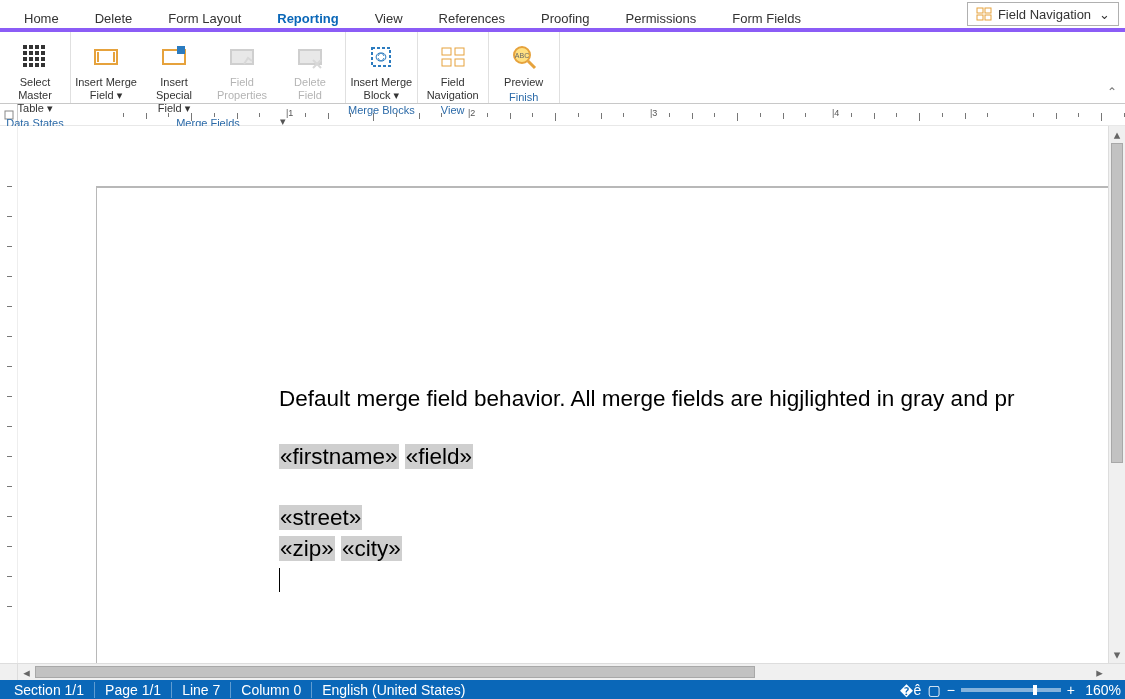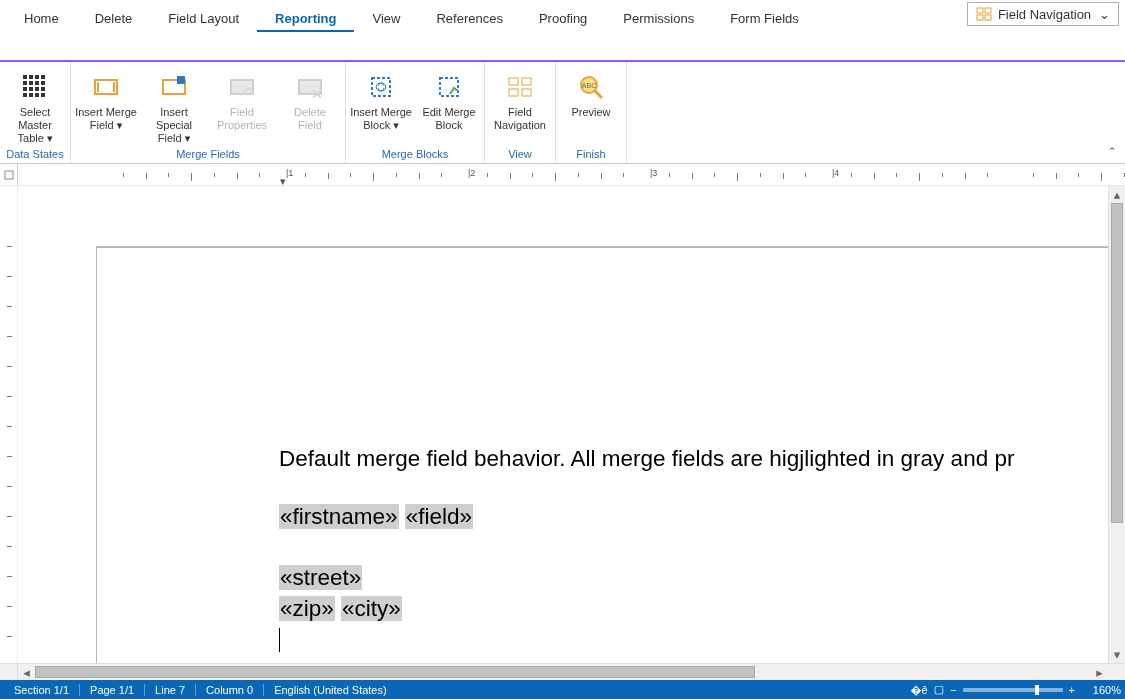--- a/index.html
+++ b/index.html
@@ -9,21 +9,21 @@
   
   .menubar { display: flex; align-items: center; height: 28px; background: #fff; padding: 0 6px; }
   .menu-tabs { display: flex; gap: 0; flex: 1; }
   .menu-tab { padding: 4px 18px; cursor: pointer; color: #333; margin-top: 11px; }
   .menu-tab.active { color: #0a67b8; border-bottom: 2px solid #0a67b8; font-weight: 600; }
   .field-nav-btn { display: flex; align-items: center; gap: 6px; border: 1px solid #b0b0b0; padding: 3px 8px; cursor: pointer; }
   .field-nav-btn svg { width: 16px; height: 16px; }
   .field-nav-btn .chev { margin-left: 2px; }
 
   
-  .ribbon { display: flex; background: #fff; border-top: 2px solid #8b5cf6; border-bottom: 1px solid #c8c8c8; height: 104px; position: relative; margin-top: 32px; }
+  .ribbon { display: flex; background: #fff; border-top: 4px solid #8b5cf6; border-bottom: 1px solid #c8c8c8; height: 76px; position: relative; }
   .rgroup { display: flex; flex-direction: column; align-items: center; border-right: 1px solid #e0e0e0; padding: 4px 2px 0 2px; }
   .rgroup-body { display: flex; gap: 2px; flex: 1; }
   .rgroup-label { font-size: 11px; color: #2b6aa8; padding: 2px 0 3px 0; }
   .rbtn { display: flex; flex-direction: column; align-items: center; justify-content: flex-start; width: 66px; padding-top: 4px; cursor: pointer; text-align: center; font-size: 11px; line-height: 13px; color: #333; }
   .rbtn.disabled { color: #b4b4b4; cursor: default; }
   .rbtn .ico { width: 34px; height: 34px; display: flex; align-items: center; justify-content: center; margin-bottom: 2px; }
   .rbtn .lbl { white-space: pre-line; }
   .collapse-caret { position: absolute; right: 8px; bottom: 4px; cursor: pointer; color: #777; font-size: 12px; }
 
   
@@ -52,40 +52,40 @@
   .vscroll .thumb { position:absolute; left:2px; right:2px; top:0; height:320px; background:#c2c2c2; border:1px solid #a8a8a8; cursor:pointer;}
   .hscroll-row { height:17px; display:flex; background:#f0f0f0; border-top:1px solid #ddd;}
   .hscroll-row .corner { width:18px; border-right:1px solid #ddd;}
   .hscroll { flex:1; display:flex; }
   .hscroll .arrow { width:17px; display:flex;align-items:center;justify-content:center;color:#666;cursor:pointer;}
   .hscroll .track { flex:1; position:relative; }
   .hscroll .thumb { position:absolute; top:2px; bottom:2px; left:0; width:720px; background:#c2c2c2; border:1px solid #a8a8a8; cursor:pointer;}
   .hscroll-row .corner-r { width:17px; }
 
   
-  .statusbar { height: 19px; background: #0a67b8; color: #fff; display: flex; align-items: center; font-size: 11px; padding: 0 4px; }
+  .statusbar { height: 19px; background: #0a67b8; color: #fff; display: flex; align-items: center; font-size: 14px; padding: 0 4px; }
   .sb-cell { padding: 0 10px; border-right: 1px solid rgba(255,255,255,0.35); white-space: nowrap; cursor:pointer; }
   .sb-cell.noborder { border-right:none; }
   .sb-spacer { flex:1; }
   .sb-zoom { display:flex; align-items:center; gap:6px; }
   .sb-zoom .zicon { cursor:pointer; }
   .sb-zoom .zslider { width:100px; height:4px; background:rgba(255,255,255,0.5); position:relative; cursor:pointer;}
   .sb-zoom .zslider .zd { position:absolute; top:-3px; left:72px; width:4px; height:10px; background:#fff;}
   .sb-zoom .zval { width:40px; text-align:right; cursor:pointer;}
 </style>
 </head>
 <body>
 
 <div class="app">
 
   <div class="menubar">
     <div class="menu-tabs" id="menu-tabs">
         <div class="menu-tab">Home</div>
         <div class="menu-tab">Delete</div>
-        <div class="menu-tab">Field Layout</div>
+        <div class="menu-tab">Form Layout</div>
         <div class="menu-tab active">Reporting</div>
         <div class="menu-tab">View</div>
         <div class="menu-tab">References</div>
         <div class="menu-tab">Proofing</div>
         <div class="menu-tab">Permissions</div>
         <div class="menu-tab">Form Fields</div>
       </div>
     <div class="field-nav-btn">
       <svg viewBox="0 0 16 16">
           <rect x="1" y="2" width="6" height="5" fill="none" stroke="#e6a23c"></rect>
@@ -180,30 +180,20 @@
           <div class="rbtn">
             <div class="ico">
               <svg width="30" height="30">
                 <rect x="6" y="6" width="18" height="18" fill="none" stroke="#2b7bbf" stroke-width="2" stroke-dasharray="3 2"></rect>
                 <path d="M12 14a4 4 0 1 1 0 2M18 14a4 4 0 1 0 0 2" stroke="#2b7bbf" fill="none"></path>
               </svg>
             </div>
             <div class="lbl">Insert Merge
 Block ▾</div>
           </div>
-          <div class="rbtn">
-            <div class="ico">
-              <svg width="30" height="30">
-                <rect x="6" y="6" width="18" height="18" fill="none" stroke="#2b7bbf" stroke-width="2" stroke-dasharray="3 2"></rect>
-                <path d="M16 22l4-6 4 3" stroke="#4caf50" stroke-width="2" fill="none"></path>
-              </svg>
-            </div>
-            <div class="lbl">Edit Merge
-Block</div>
-          </div>
         </div>
         <div class="rgroup-label">Merge Blocks</div>
       </div>
       <div class="rgroup">
         <div class="rgroup-body">
           <div class="rbtn">
             <div class="ico">
               <svg width="30" height="30">
                 <rect x="4" y="6" width="9" height="7" fill="none" stroke="#e6a23c"></rect>
                 <rect x="17" y="6" width="9" height="7" fill="none" stroke="#e6a23c"></rect>

